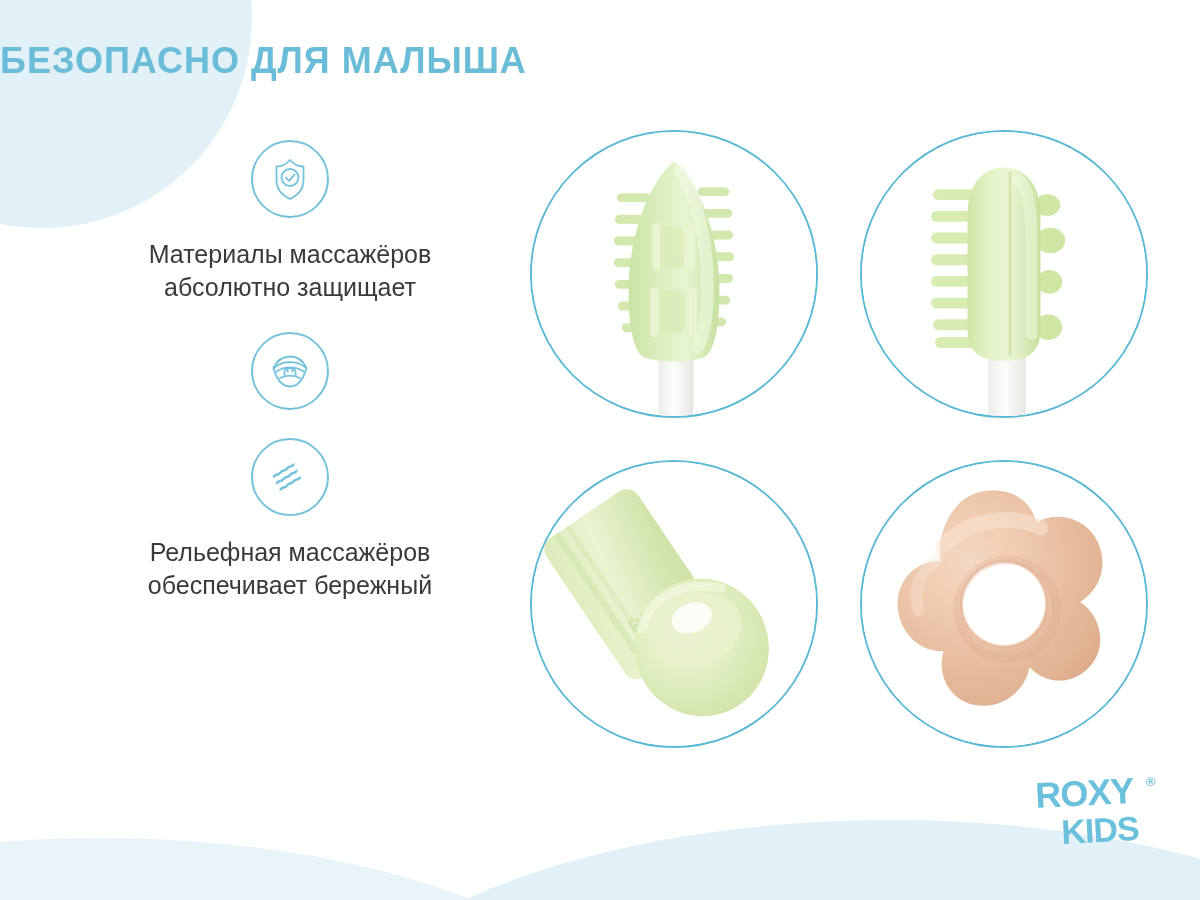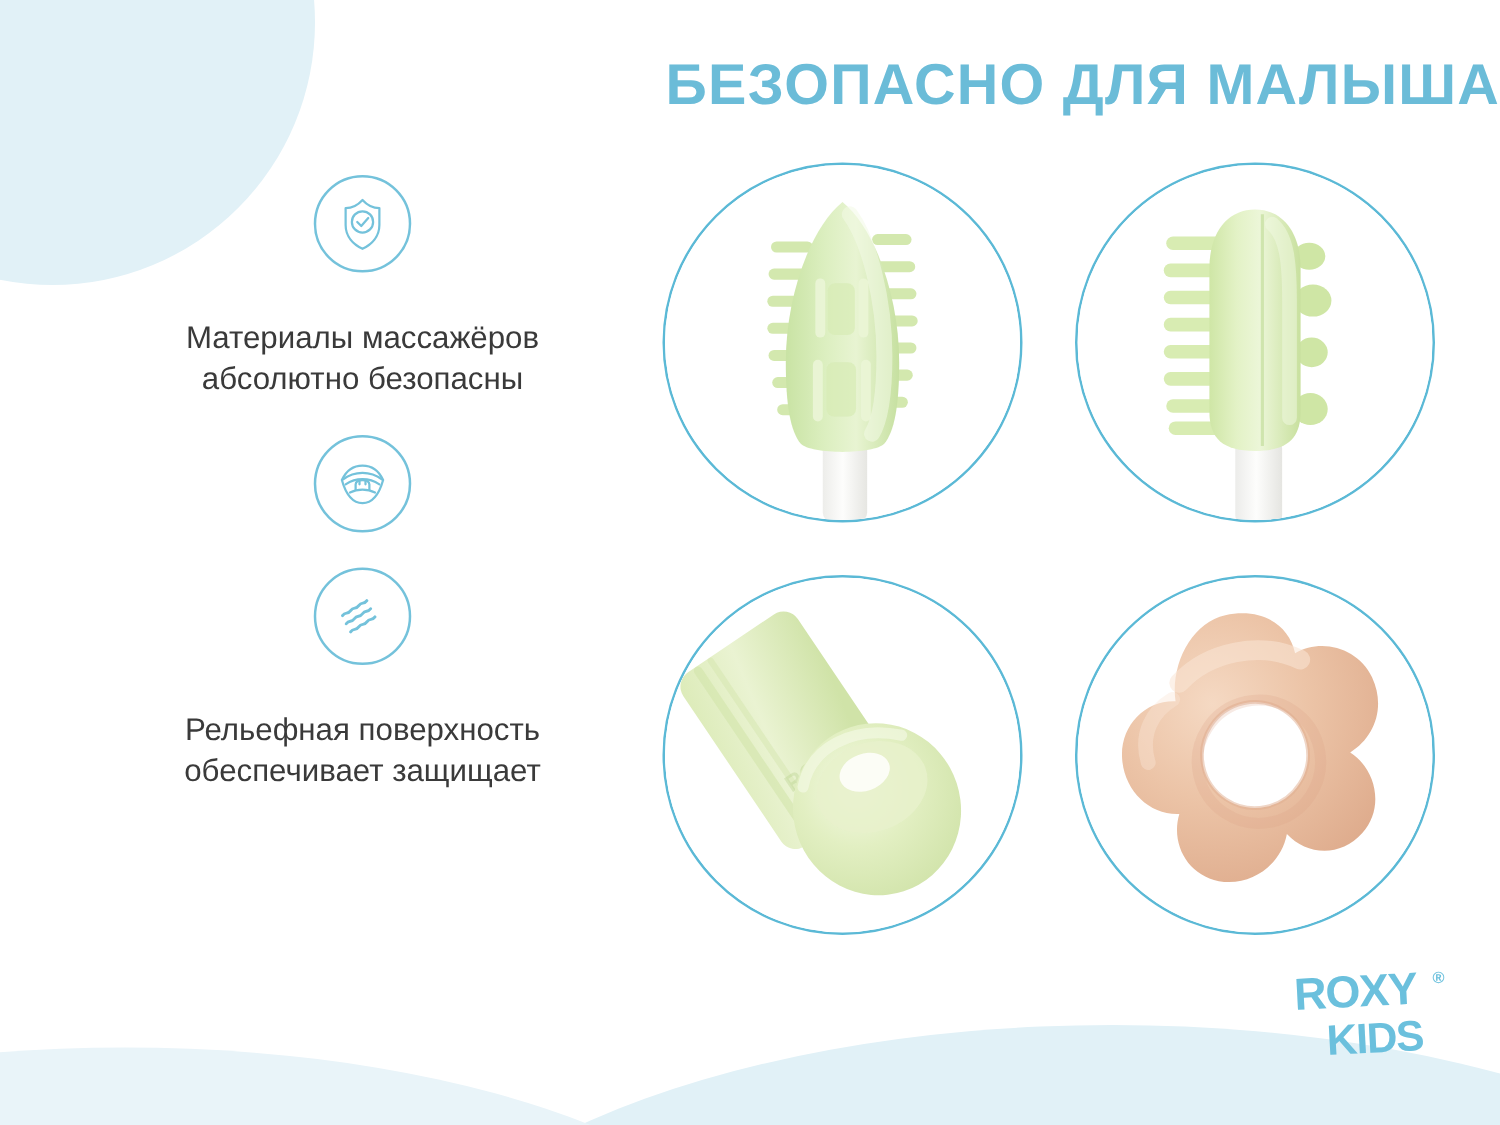--- a/index.html
+++ b/index.html
@@ -48,22 +48,22 @@
     border-radius: 50%;
     background: #e9f4f9;
   }
 
   
   .title {
     position: absolute;
     left: 0;
     top: 40px;
     width: 1200px;
-    text-align: right;
-    font-size: 46px;
+    text-align: left;
+    font-size: 36px;
     font-weight: 700;
     letter-spacing: 1px;
     color: #6bbcd8;
     font-family: "Liberation Sans", sans-serif;
     white-space: nowrap;
   }
 
   
   .features {
     position: absolute;
@@ -82,21 +82,21 @@
     height: 78px;
     border-radius: 50%;
     border: 2px solid #74c2db;
     display: flex;
     align-items: center;
     justify-content: center;
     background: transparent;
   }
   .feature-icon-circle svg { display: block; }
   .feature-text {
-    margin-top: 36px;
+    margin-top: 20px;
     text-align: center;
     font-size: 25px;
     line-height: 1.32;
     color: #3a3a3a;
     font-family: "Liberation Sans", sans-serif;
     font-weight: 400;
     max-width: 400px;
   }
 
   
@@ -148,21 +148,21 @@
     <div class="feature">
       <div class="feature-icon-circle">
         <svg width="48" height="48" viewBox="0 0 48 48" fill="none" stroke="#74c2db" stroke-width="1.8" stroke-linecap="round" stroke-linejoin="round">
           <path d="M24 5 C20 9.5 15 11.5 10.5 11.5 L10.5 25 C10.5 34 16.5 40.5 24 44 C31.5 40.5 37.5 34 37.5 25 L37.5 11.5 C33 11.5 28 9.5 24 5 Z"></path>
           <circle cx="24" cy="22.5" r="8.5"></circle>
           <path d="M19.8 22.6 L23 25.8 L28.6 19.4"></path>
         </svg>
       </div>
       <div class="feature-text">
         <div>Материалы массажёров</div>
-        <div>абсолютно безопасны</div>
+        <div>абсолютно защищает</div>
       </div>
     </div>
 
     <div class="feature">
       <div class="feature-icon-circle">
         <svg width="48" height="48" viewBox="0 0 48 48" fill="none" stroke="#74c2db" stroke-width="1.8" stroke-linecap="round" stroke-linejoin="round">
           <path d="M7.5 21 C11 13.5 17 9.5 24 9.5 C31 9.5 37 13.5 40.5 21 C37 33.5 31 39.5 24 39.5 C17 39.5 11 33.5 7.5 21 Z"></path>
           <path d="M8.5 20.5 C13 17 18 15.2 24 15.2 C30 15.2 35 17 39.5 20.5"></path>
           <path d="M10.5 24.5 C14.5 21.8 19 20.3 24 20.3 C29 20.3 33.5 21.8 37.5 24.5"></path>
           <path d="M14 31 C17 29.4 20.4 28.6 24 28.6 C27.6 28.6 31 29.4 34 31"></path>
@@ -174,22 +174,22 @@
 
     <div class="feature">
       <div class="feature-icon-circle">
         <svg width="48" height="48" viewBox="0 0 48 48" fill="none" stroke="#74c2db" stroke-width="2.4" stroke-linecap="round" stroke-linejoin="round">
           <path d="M8 23.5 C10.5 20 12 23 14.5 19.5 C17 16 18.5 19 21 15.5 C23.5 12 25 15 27.5 11.5"></path>
           <path d="M11 30 C13.5 26.5 15 29.5 17.5 26 C20 22.5 21.5 25.5 24 22 C26.5 18.5 28 21.5 30.5 18"></path>
           <path d="M14.5 36.5 C17 33 18.5 36 21 32.5 C23.5 29 25 32 27.5 28.5 C30 25 31.5 28 34 24.5"></path>
         </svg>
       </div>
       <div class="feature-text">
-        <div>Рельефная поверхность</div>
-        <div>обеспечивает защищает</div>
+        <div>Рельефная массажёров</div>
+        <div>обеспечивает бережный</div>
       </div>
     </div>
 
   </div>
 
   <div class="photo-grid">
 
     <div class="photo-circle pos-tl">
       <svg viewBox="0 0 288 288" xmlns="http://www.w3.org/2000/svg">
         <defs>

